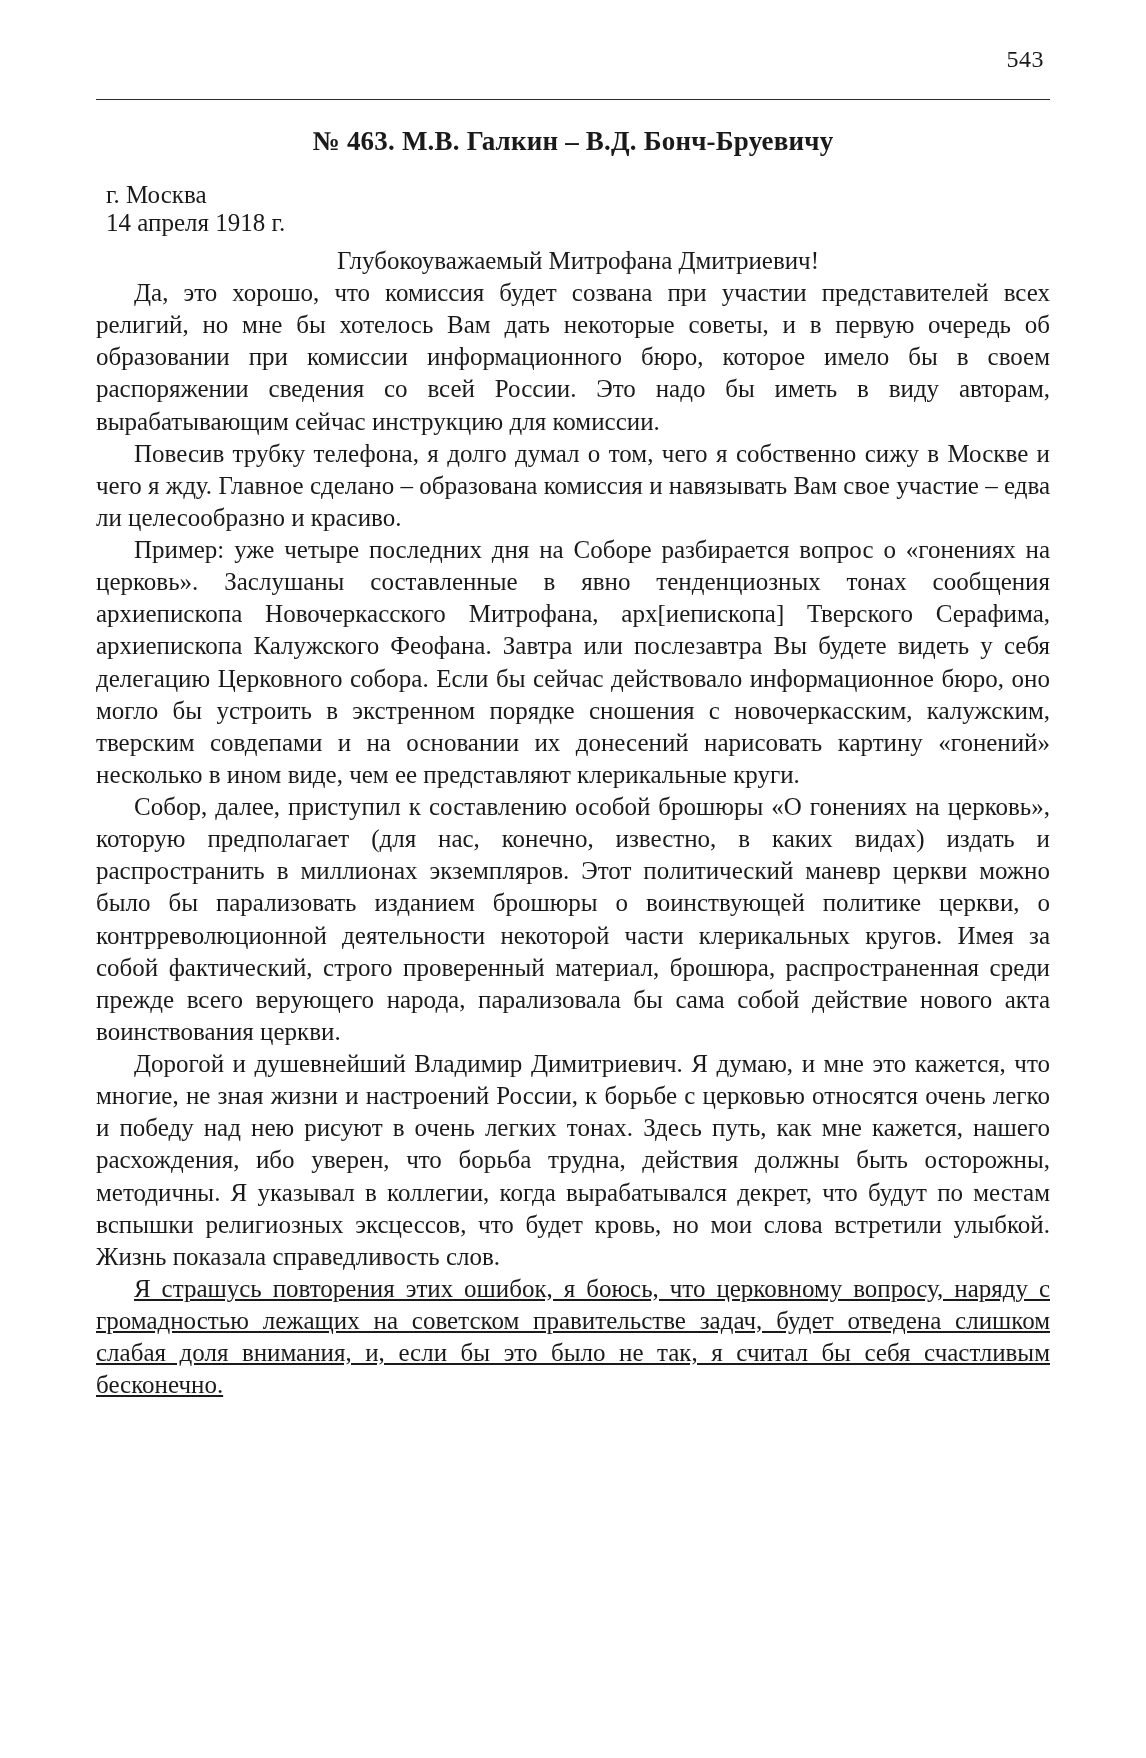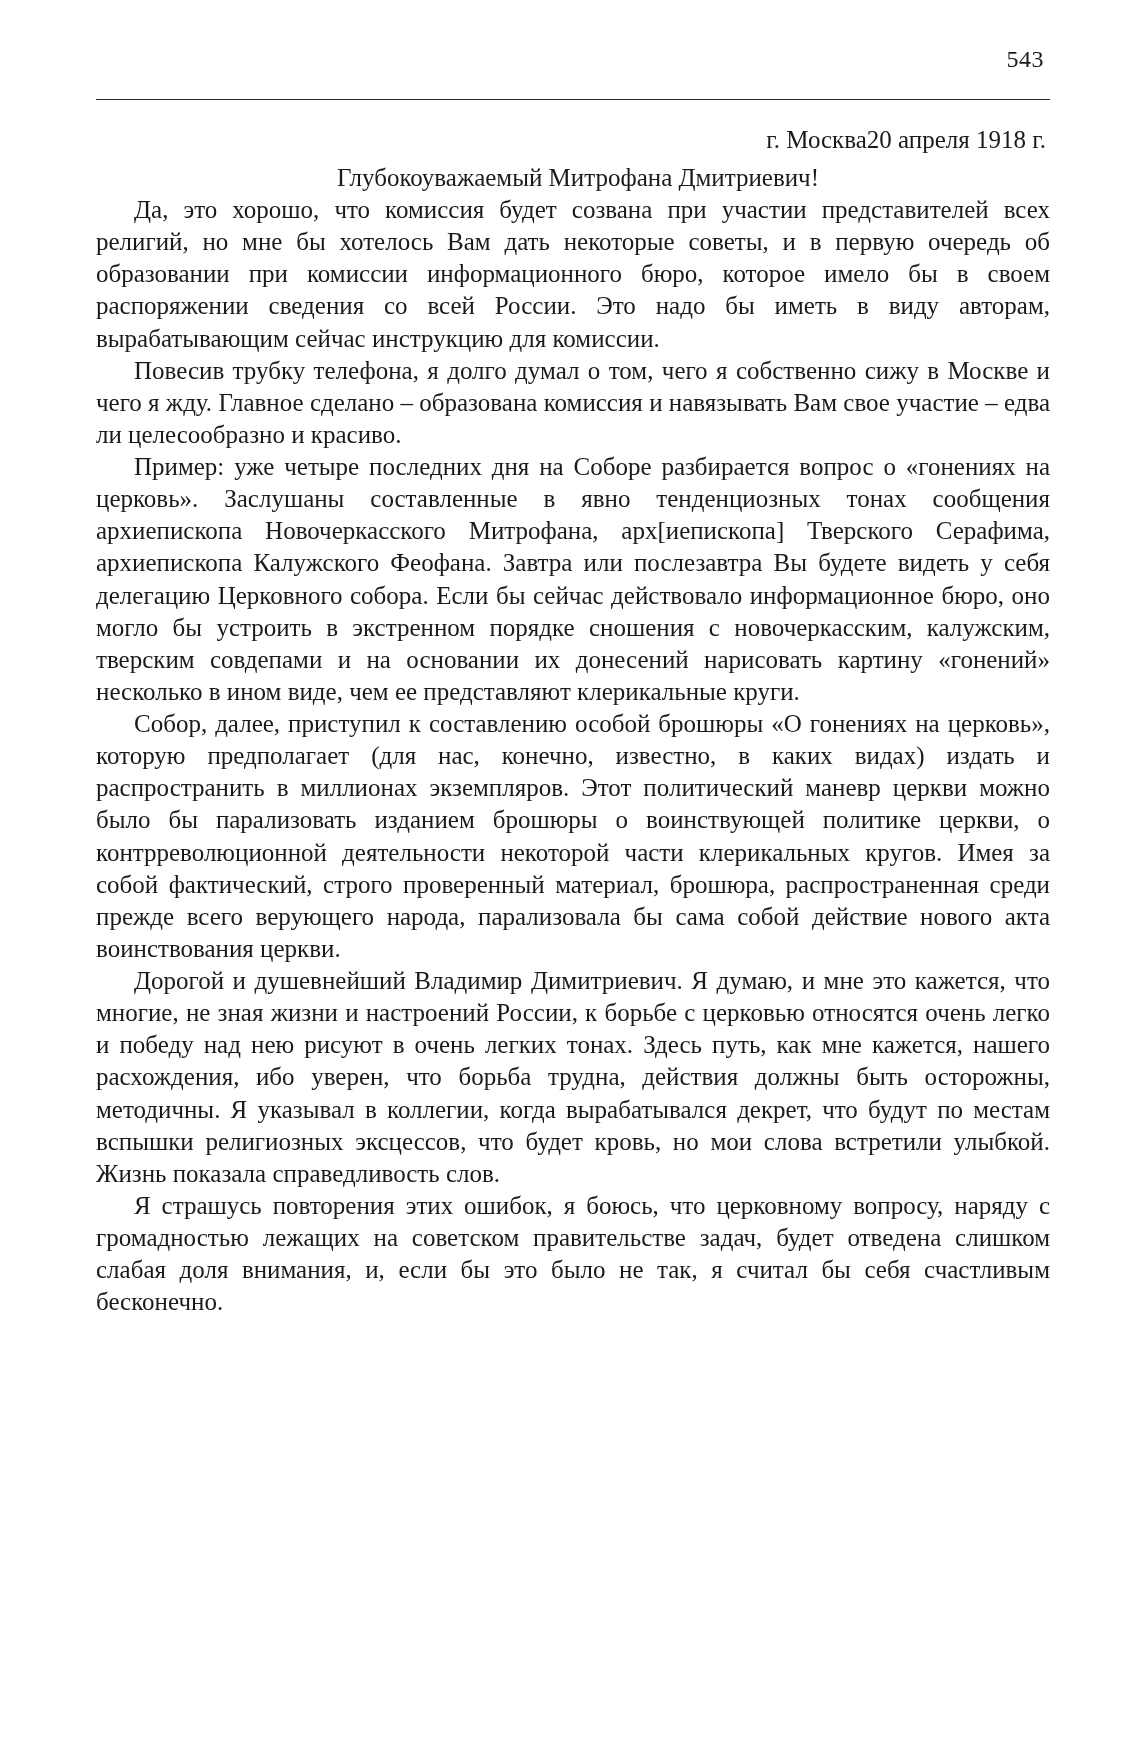--- a/index.html
+++ b/index.html
@@ -45,51 +45,53 @@
     margin: 0 0 24px 0;
     font-family: "Liberation Serif", "DejaVu Serif", serif;
   }
   .meta-line {
     display: flex;
     justify-content: flex-end;
     align-items: baseline;
     font-size: 25px;
     margin: 0 0 10px 8px;
     padding: 0 4px 0 2px;
+    flex-direction: column;
   }
   .salutation {
     font-size: 25px;
     text-align: center;
     margin: 0 0 2px 0;
     padding-left: 10px;
   }
   .body-text p {
     font-size: 25px;
     line-height: 1.285;
     text-align: justify;
     text-justify: inter-word;
     margin: 0;
     text-indent: 38px;
     hyphens: manual;
   }
-  .body-text p:last-child { margin-bottom: 12px; }
+  .body-text p:last-child { margin-bottom: 12px; text-decoration: underline; }
 </style>
 </head>
 <body>
 
 <div class="page">
 
   <div class="page-number">543</div>
 
   <hr class="rule">
 
+  <h1 class="doc-title">№ 463. М.В. Галкин – В.Д. Бонч-Бруевичу</h1>
 
   <div class="meta-line">
     <span>г. Москва</span>
-    <span>20 апреля 1918 г.</span>
+    <span>14 апреля 1918 г.</span>
   </div>
 
   <div class="salutation">Глубокоуважаемый Митрофана Дмитриевич!</div>
 
   <div class="body-text">
     <p>Да, это хорошо, что комиссия будет созвана при участии представителей всех религий, но мне бы хотелось Вам дать некоторые советы, и в первую очередь об образовании при комиссии информационного бюро, которое имело бы в своем распоряжении сведения со всей России. Это надо бы иметь в виду авторам, вырабатывающим сейчас инструкцию для комиссии.</p>
     <p>Повесив трубку телефона, я долго думал о том, чего я собственно сижу в Москве и чего я жду. Главное сделано – образована комиссия и навязывать Вам свое участие – едва ли целесообразно и красиво.</p>
     <p>Пример: уже четыре последних дня на Соборе разбирается вопрос о «гонениях на церковь». Заслушаны составленные в явно тенденциозных тонах сообщения архиепископа Новочеркасского Митрофана, арх[иепископа] Тверского Серафима, архиепископа Калужского Феофана. Завтра или послезавтра Вы будете видеть у себя делегацию Церковного собора. Если бы сейчас действовало информационное бюро, оно могло бы устроить в экстренном порядке сношения с новочеркасским, калужским, тверским совдепами и на основании их донесений нарисовать картину «гонений» несколько в ином виде, чем ее представляют клерикальные круги.</p>
     <p>Собор, далее, приступил к составлению особой брошюры «О гонениях на церковь», которую предполагает (для нас, конечно, известно, в каких видах) издать и распространить в миллионах экземпляров. Этот политический маневр церкви можно было бы парализовать изданием брошюры о воинствующей политике церкви, о контрреволюционной деятельности некоторой части клерикальных кругов. Имея за собой фактический, строго проверенный материал, брошюра, распространенная среди прежде всего верующего народа, парализовала бы сама собой действие нового акта воинствования церкви.</p>
     <p>Дорогой и душевнейший Владимир Димитриевич. Я думаю, и мне это кажется, что многие, не зная жизни и настроений России, к борьбе с церковью относятся очень легко и победу над нею рисуют в очень легких тонах. Здесь путь, как мне кажется, нашего расхождения, ибо уверен, что борьба трудна, действия должны быть осторожны, методичны. Я указывал в коллегии, когда вырабатывался декрет, что будут по местам вспышки религиозных эксцессов, что будет кровь, но мои слова встретили улыбкой. Жизнь показала справедливость слов.</p>

